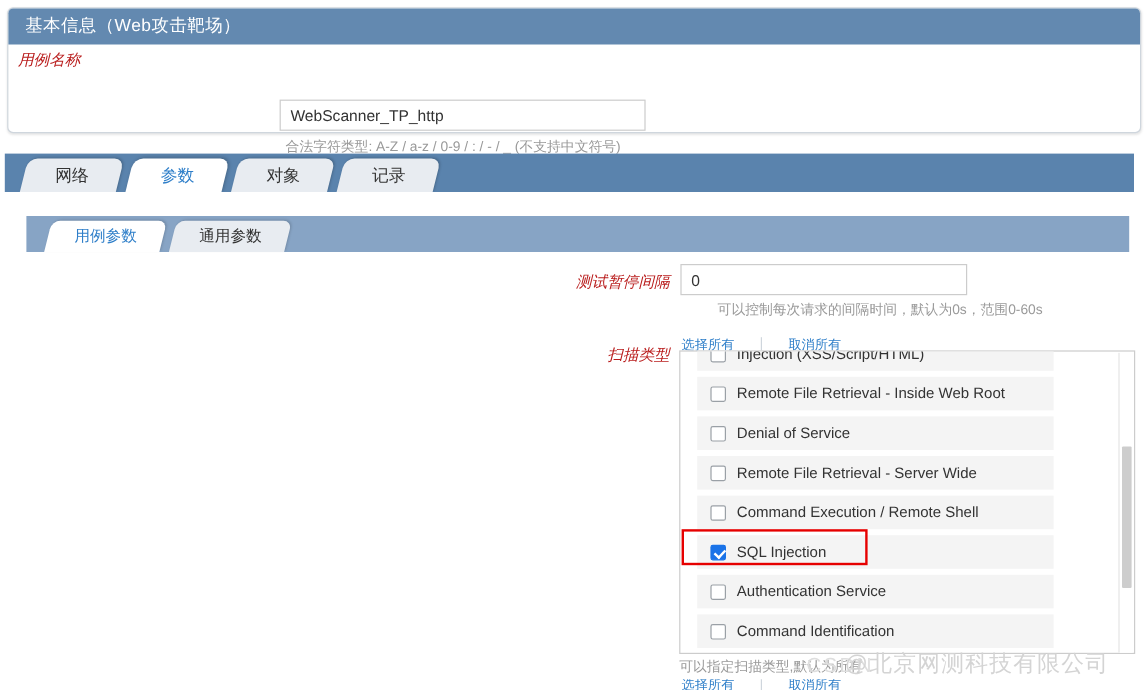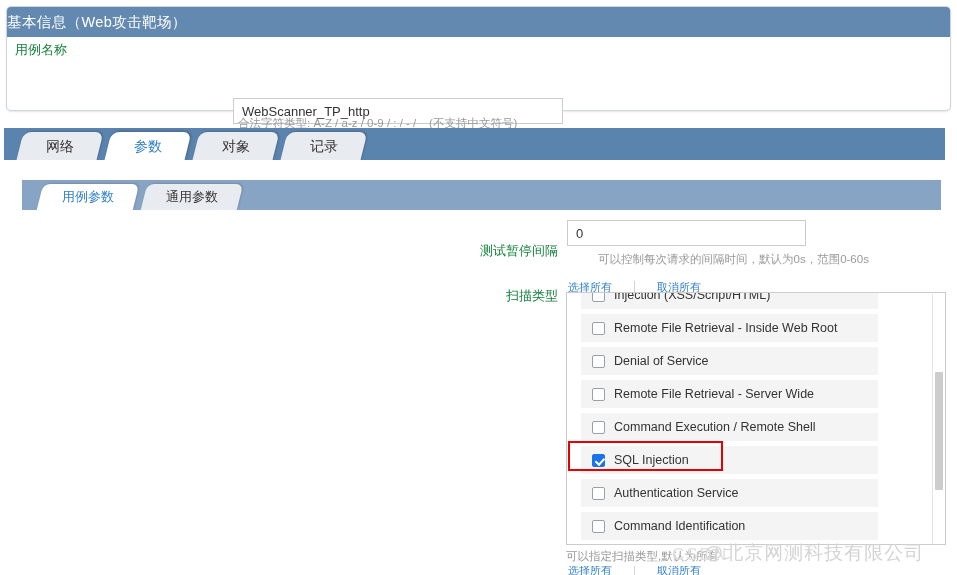--- a/index.html
+++ b/index.html
@@ -25,31 +25,33 @@
     box-shadow: 0 1px 2px rgba(0,0,0,0.10);
   }
   .panel-header {
     height: 30px;
     background: #6389b0;
     border-top-left-radius: 4px;
     border-top-right-radius: 4px;
     color: #ffffff;
     font-size: 14.5px;
     line-height: 30px;
+    padding-left: 14px;
     letter-spacing: 0.4px;
     white-space: nowrap;
     overflow: hidden;
   }
   .panel-body { position: relative; height: 73px; }
   .form-label {
-    color: #15803d;
+    color: #b91c1c;
     font-size: 13px;
     text-align: right;
     white-space: nowrap;
     line-height: 26px;
+    font-style: italic;
   }
   .text-input {
     background: #ffffff;
     border: 1px solid #cccccc;
     height: 26px;
     font-size: 13px;
     color: #333333;
     padding: 0 8px;
     line-height: 24px;
     font-family: "Liberation Sans", sans-serif;
@@ -58,21 +60,21 @@
   .hint {
     color: #999999;
     font-size: 11.5px;
     white-space: nowrap;
     line-height: 14px;
   }
 
   
   #name-label { left: 158px; top: 48px; width: 60px; }
   #name-input-wrap { left: 226px; top: 46px; }
-  #name-input { width: 330px; margin-top: 15px; }
+  #name-input { width: 305px; }
   #name-hint { position: absolute; left: 231px; top: 79px; }
 
   
   .tabstrip {
     position: absolute;
     left: 4px; top: 128px;
     width: 941px; height: 32px;
     background: #5a83ad;
   }
   .tab {
@@ -128,21 +130,21 @@
     transform: skewX(14deg);
     text-align: center;
     line-height: 26px;
     font-size: 13px;
     color: #333333;
     white-space: nowrap;
   }
   .subtab.active .subtab-text { color: #2f7fc9; }
 
   
-  #interval-label { position: absolute; left: 478px; top: 238px; width: 80px; }
+  #interval-label { position: absolute; left: 478px; top: 222px; width: 80px; }
   #interval-input { position: absolute; left: 567px; top: 220px; width: 239px; }
   #interval-hint { position: absolute; left: 569px; top: 252px; margin-left: 29px; }
 
   #scantype-label { position: absolute; left: 498px; top: 283px; width: 60px; text-align: right; }
 
   .linkrow { position: absolute; left: 568px; top: 280px; display: flex; align-items: center; }
   .linkbtn {
     color: #2f7fc9;
     font-size: 11px;
     text-decoration: none;

